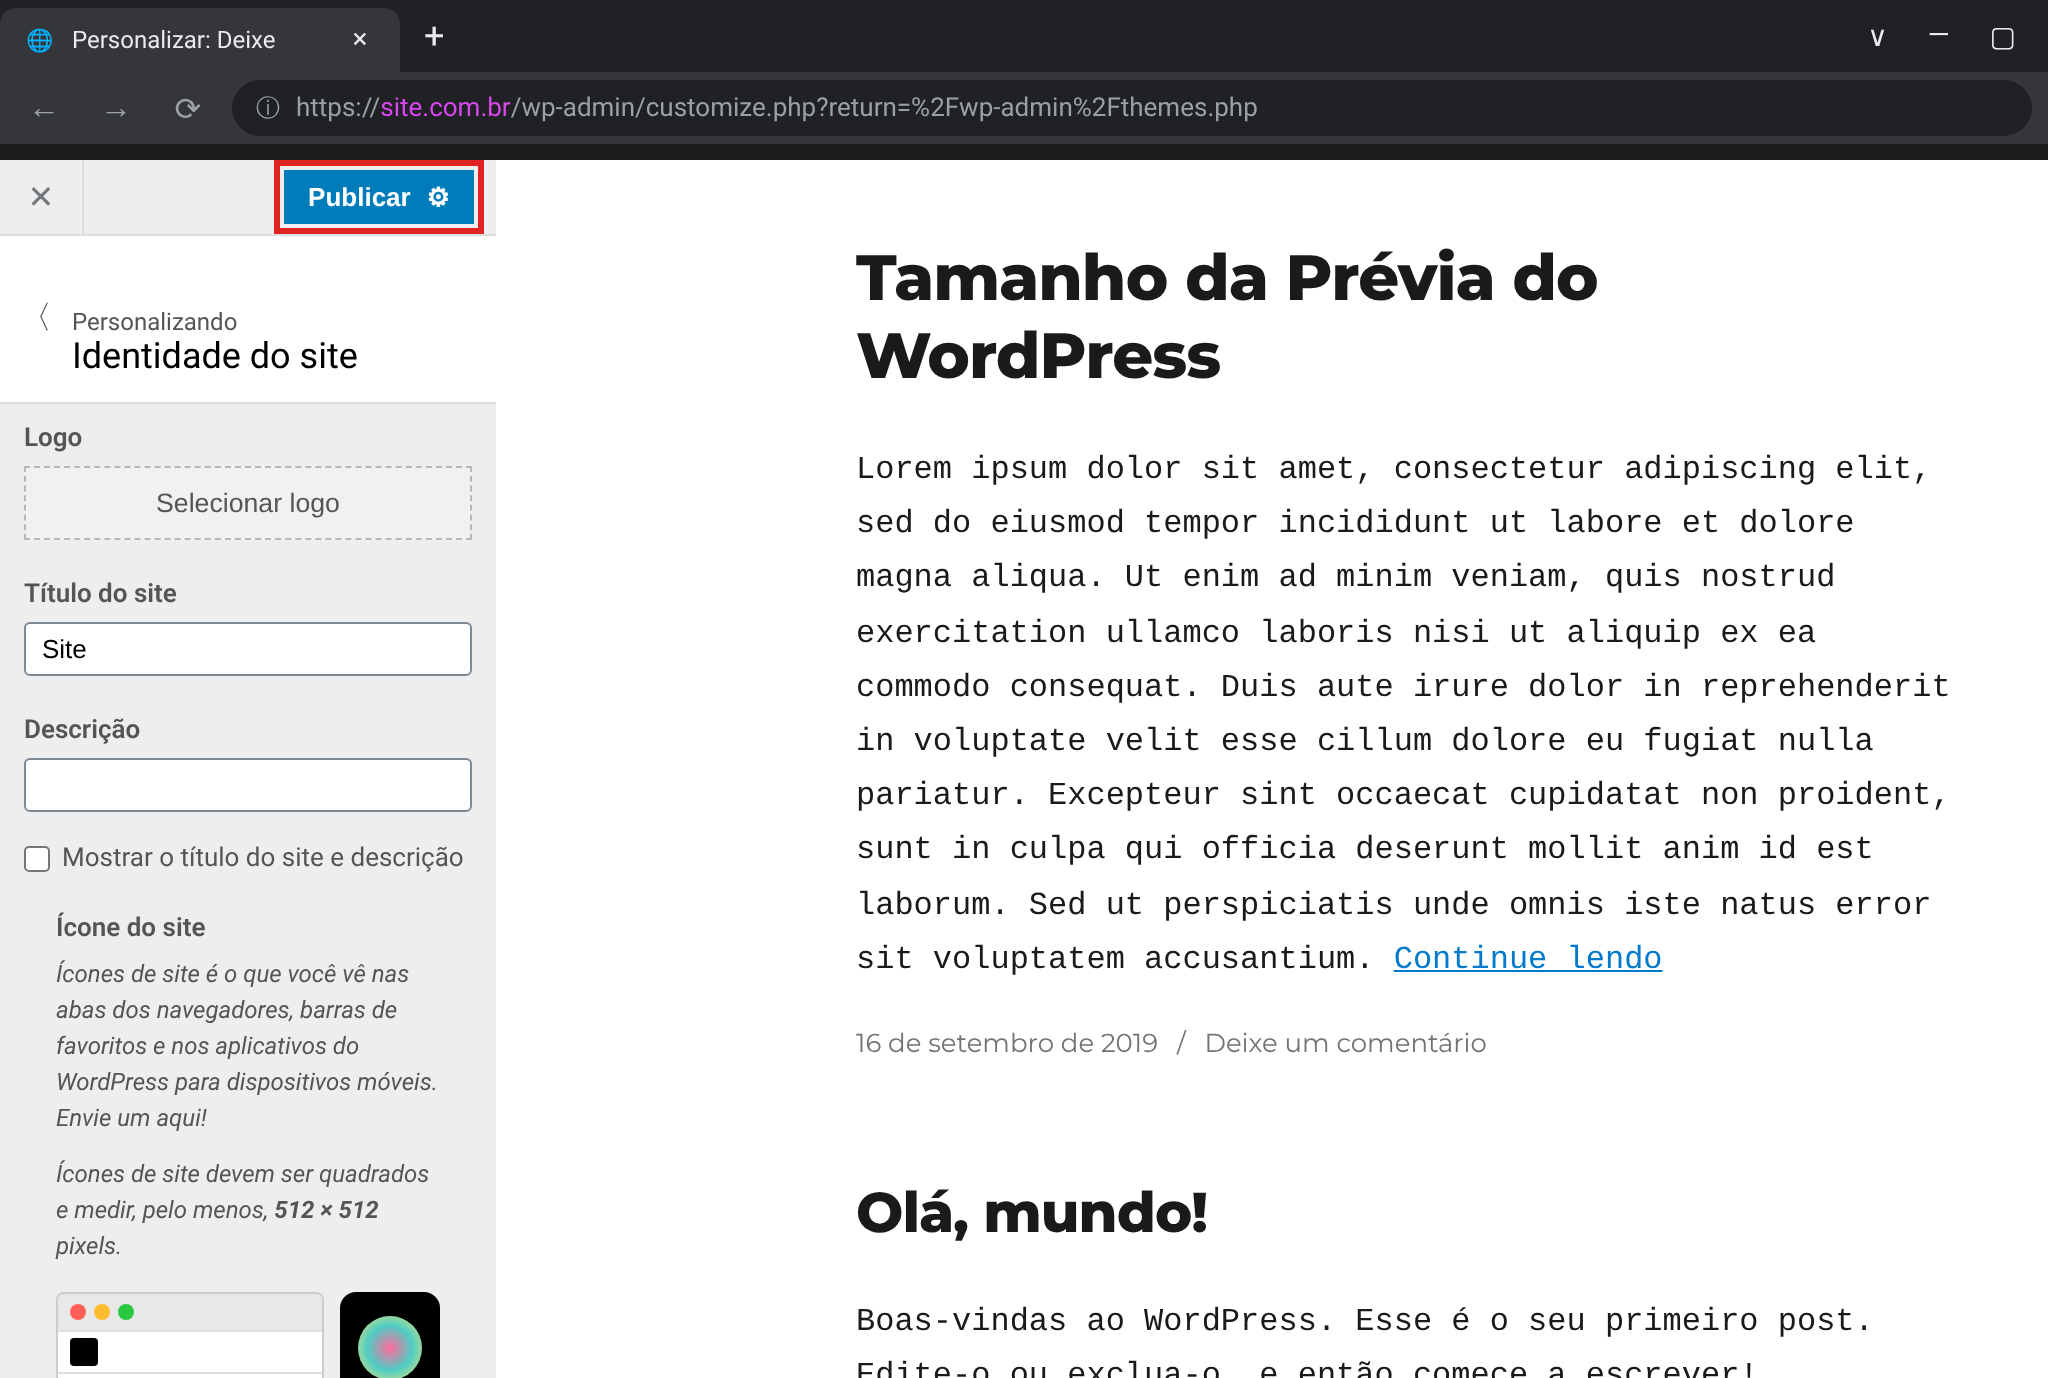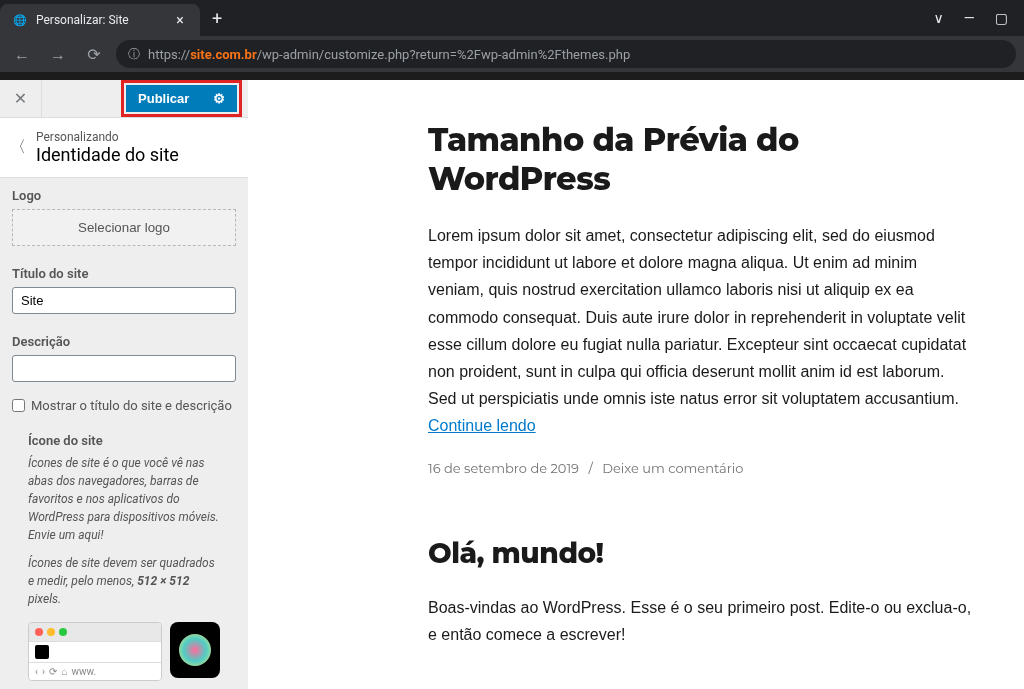--- a/index.html
+++ b/index.html
@@ -13,37 +13,37 @@
     .tab-close { color: #e8eaed; font-size: 14px; cursor: pointer; width: 16px; text-align: center; }
     .new-tab { color: #e8eaed; font-size: 18px; padding: 0 12px; cursor: pointer; }
     .window-controls { margin-left: auto; display: flex; gap: 20px; padding-right: 16px; color: #e8eaed; font-size: 14px; }
     .window-controls span { cursor: pointer; }
     
     .browser-nav { background: #35363a; height: 36px; display: flex; align-items: center; padding: 0 8px; gap: 8px; }
     .nav-btn { color: #9aa0a6; font-size: 16px; width: 28px; text-align: center; cursor: pointer; }
     .address-bar { flex: 1; background: #202124; border-radius: 14px; height: 28px; display: flex; align-items: center; padding: 0 12px; gap: 8px; }
     .lock-icon { color: #9aa0a6; font-size: 12px; }
     .url { color: #9aa0a6; font-size: 13px; }
-    .url strong { color: #f97316; font-weight: bold; }
+    .url strong { color: #d946ef; font-weight: normal; }
     
     
     .content { display: flex; height: calc(689px - 72px); background: #1c1c1c; padding-top: 8px; }
     
     
     .customizer { width: 248px; background: #eee; display: flex; flex-direction: column; font-size: 13px; color: #555; }
     .customizer-header { display: flex; align-items: center; background: #eee; border-bottom: 1px solid #ddd; height: 42px; }
     .close-customizer { width: 42px; text-align: center; font-size: 16px; color: #72777c; cursor: pointer; border-right: 1px solid #ddd; height: 100%; display: flex; align-items: center; justify-content: center; }
     .publish-wrap { margin-left: auto; padding-right: 6px; }
     .publish-highlight { border: 3px solid #e02424; padding: 2px; }
-    .publish-btn { background: #007cba; color: #fff; border: none; padding: 6px 12px; display: flex; align-items: center; gap: 24px; cursor: pointer; font-size: 13px; font-weight: bold; }
+    .publish-btn { background: #007cba; color: #fff; border: none; padding: 6px 12px; display: flex; align-items: center; gap: 8px; cursor: pointer; font-size: 13px; font-weight: bold; }
     .publish-btn .gear { font-size: 13px; }
     
     .section-header { display: flex; align-items: center; padding: 12px 10px; border-bottom: 1px solid #ddd; background: #fff; }
     .back-btn { font-size: 16px; color: #555; cursor: pointer; width: 26px; }
-    .section-labels { display: flex; flex-direction: column; }
+    .section-labels { display: flex; flex-direction: column; margin-top: 24px; }
     .section-small { font-size: 12px; color: #555; }
     .section-big { font-size: 18px; color: #000000; font-weight: 400; }
     
     .control { padding: 10px 12px; }
     .control-title { font-size: 13px; font-weight: 600; color: #555; margin-bottom: 6px; }
     .select-logo-btn { border: 1px dashed #b4b9be; background: #f1f1f1; width: 100%; padding: 10px; text-align: center; cursor: pointer; color: #555; }
     .text-input { width: 100%; border: 1px solid #7e8993; padding: 5px 8px; font-size: 13px; background: #fff; border-radius: 3px; }
     .checkbox-row { display: flex; align-items: center; gap: 6px; padding: 6px 12px 10px; }
     .checkbox-row input { cursor: pointer; }
     .checkbox-row label { font-size: 13px; color: #555; cursor: pointer; }
@@ -58,32 +58,32 @@
     .bp-address { background: #fff; border-top: 1px solid #ddd; display: flex; align-items: center; padding: 3px 6px; gap: 4px; font-size: 10px; color: #888; }
     .big-icon { width: 56px; height: 56px; background: #000; border-radius: 8px; display: flex; align-items: center; justify-content: center; }
     .big-icon-inner { width: 32px; height: 32px; border-radius: 50%; background: radial-gradient(circle, #ff6b9d, #4ecdc4, #ffe66d); }
     .button-row { display: flex; gap: 8px; padding: 10px 12px; }
     .secondary-btn { border: 1px solid #007cba; color: #007cba; background: #f3f5f6; padding: 5px 10px; font-size: 12px; cursor: pointer; border-radius: 3px; }
     
     
     .preview { flex: 1; background: #fff; padding: 40px 48px 40px 180px; overflow: hidden; }
     .post-title { font-size: 32px; font-weight: 800; color: #1a1a1a; margin-bottom: 24px; font-family: Montserrat, sans-serif; letter-spacing: -0.5px; }
     .post-title-small { font-size: 28px; }
-    .post-body { font-size: 16px; color: #1a1a1a; line-height: 1.7; margin-bottom: 20px; font-family: Liberation Sans, sans-serif; }
+    .post-body { font-size: 16px; color: #1a1a1a; line-height: 1.7; margin-bottom: 20px; font-family: Liberation Mono, monospace; }
     .continue-link { color: #007acc; text-decoration: underline; }
     .post-meta { font-size: 13px; color: #737373; margin-bottom: 60px; font-family: Montserrat, sans-serif; }
     .post-meta .sep { margin: 0 6px; }
   </style>
 </head>
 <body>
 
 <div class="browser-top">
   <div class="tab">
     <span class="tab-favicon">🌐</span>
-    <span class="tab-title">Personalizar: Site</span>
+    <span class="tab-title">Personalizar: Deixe</span>
     <span class="tab-close">×</span>
   </div>
   <span class="new-tab">+</span>
   <div class="window-controls">
     <span>∨</span>
     <span>—</span>
     <span>▢</span>
   </div>
 </div>
 

